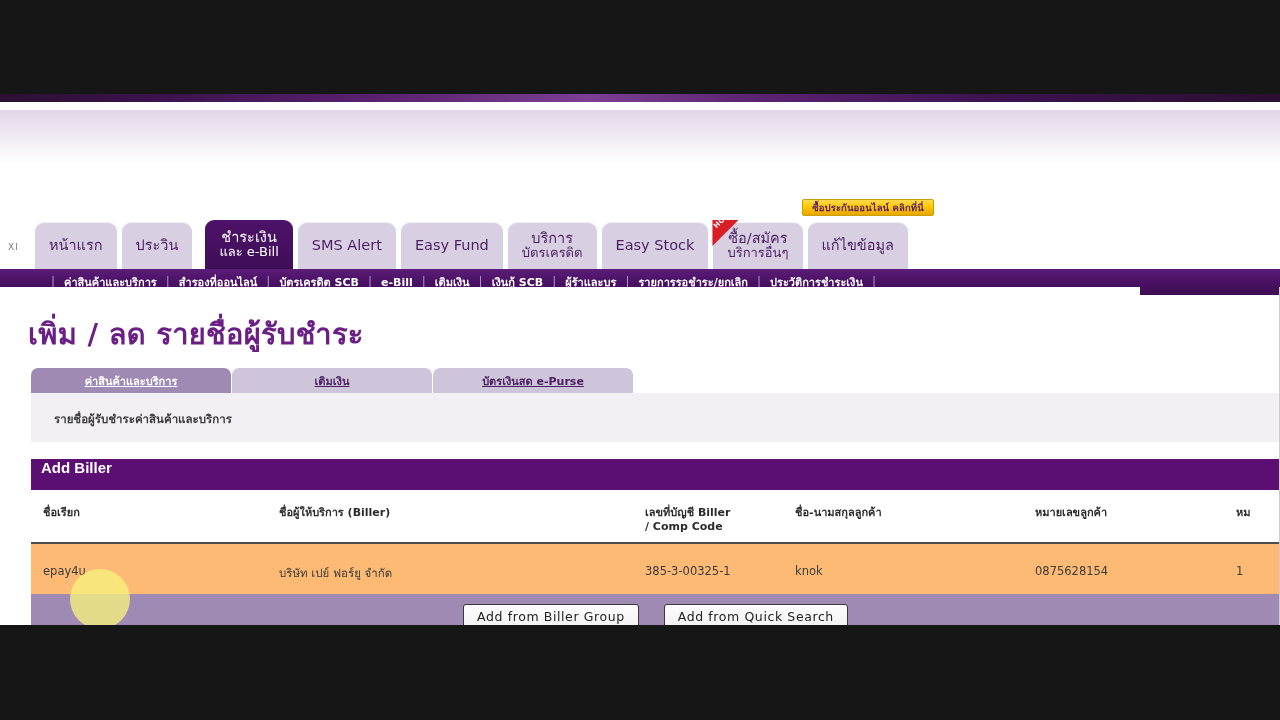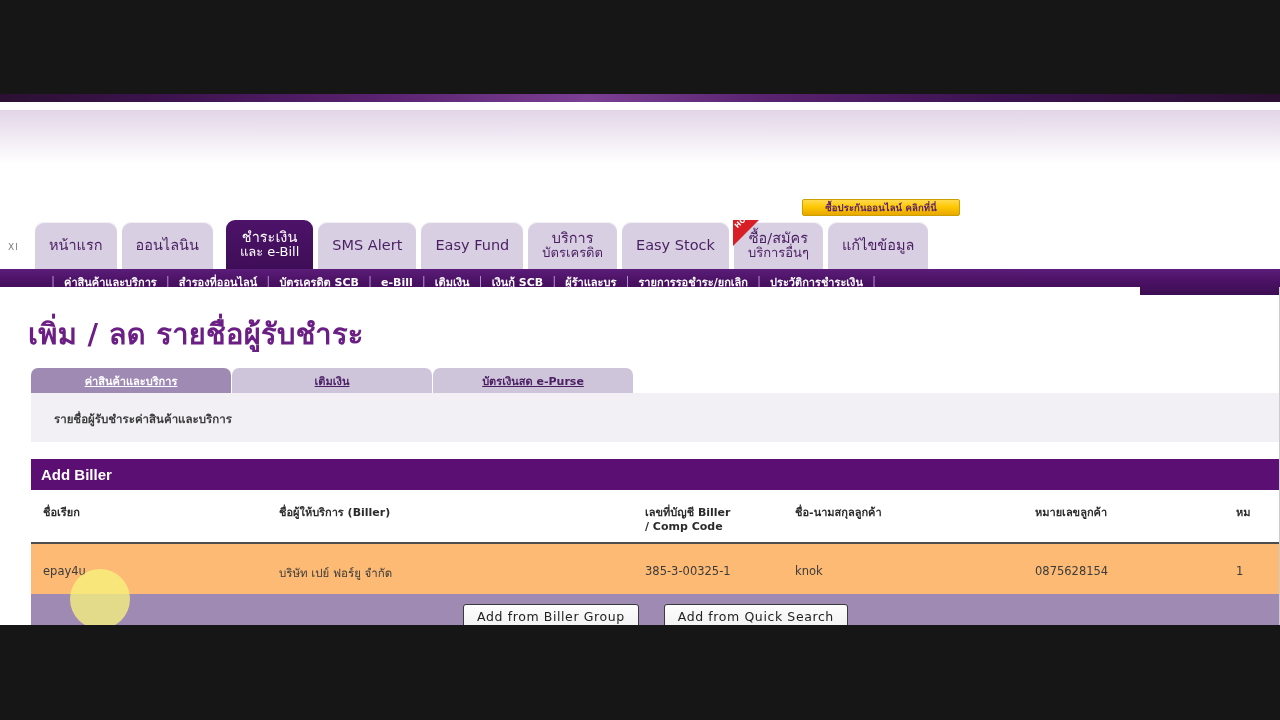--- a/index.html
+++ b/index.html
@@ -23,21 +23,21 @@
   
   .top-strip {
     position:absolute; left:0; top:0; width:1280px; height:8px;
     background: linear-gradient(to right,
       #2b1033 0%, #3e1350 14%, #5a2270 30%, #7b3f93 46%,
       #58226f 60%, #3b124f 78%, #2a0f31 100%);
   }
 
   
   .promo {
-    position:absolute; left:802px; top:97px; width:158px; height:17px;
+    position:absolute; left:802px; top:97px; width:132px; height:17px;
     background: linear-gradient(to bottom, #ffd94d 0%, #fdc800 48%, #e9a600 100%);
     border:1px solid #caa000; border-radius:2px;
     display:flex; align-items:center; justify-content:center;
     font-size:9.5px; font-weight:bold; color:#5a2170; letter-spacing:.1px;
     white-space:nowrap; overflow:hidden;
     z-index: 40;
   }
 
   
   .navband {
@@ -138,21 +138,21 @@
   }
   .panel-strip .lbl {
     position:absolute; left:23px; top:17px;
     font-size:11.5px; font-weight:bold; color:#3a3a3a;
   }
 
   .bar-addbiller {
     position:absolute; left:31px; top:365px;
     width:1249px; height:31px;
     background:#5b0f73;
-    display:flex; align-items:center;
+    display:flex; align-items:flex-start;
   }
   .bar-addbiller .t {
     margin-left:10px; color:#ffffff; font-size:15px; font-weight:bold;
     font-family: "Liberation Sans", sans-serif;
   }
 
   
   .tbl { position:absolute; left:31px; top:396px; width:1249px; }
   .tbl-head {
     position:relative; height:54px; background:#ffffff;
@@ -216,21 +216,21 @@
 
       <div class="xi-box">XI</div>
 
       <div class="promo">ซื้อประกันออนไลน์ คลิกที่นี่</div>
 
       <div class="tabs" id="nav-tabs">
           <div class="tab">
             <div>หน้าแรก</div>
           </div>
           <div class="tab">
-            <div>ออนไลนิน</div>
+            <div>ประวิน</div>
           </div>
           <div class="tab active">
             <div>ชำระเงิน</div>
             <div class="l2">และ e-Bill</div>
           </div>
           <div class="tab">
             <div>SMS Alert</div>
           </div>
           <div class="tab">
             <div>Easy Fund</div>

